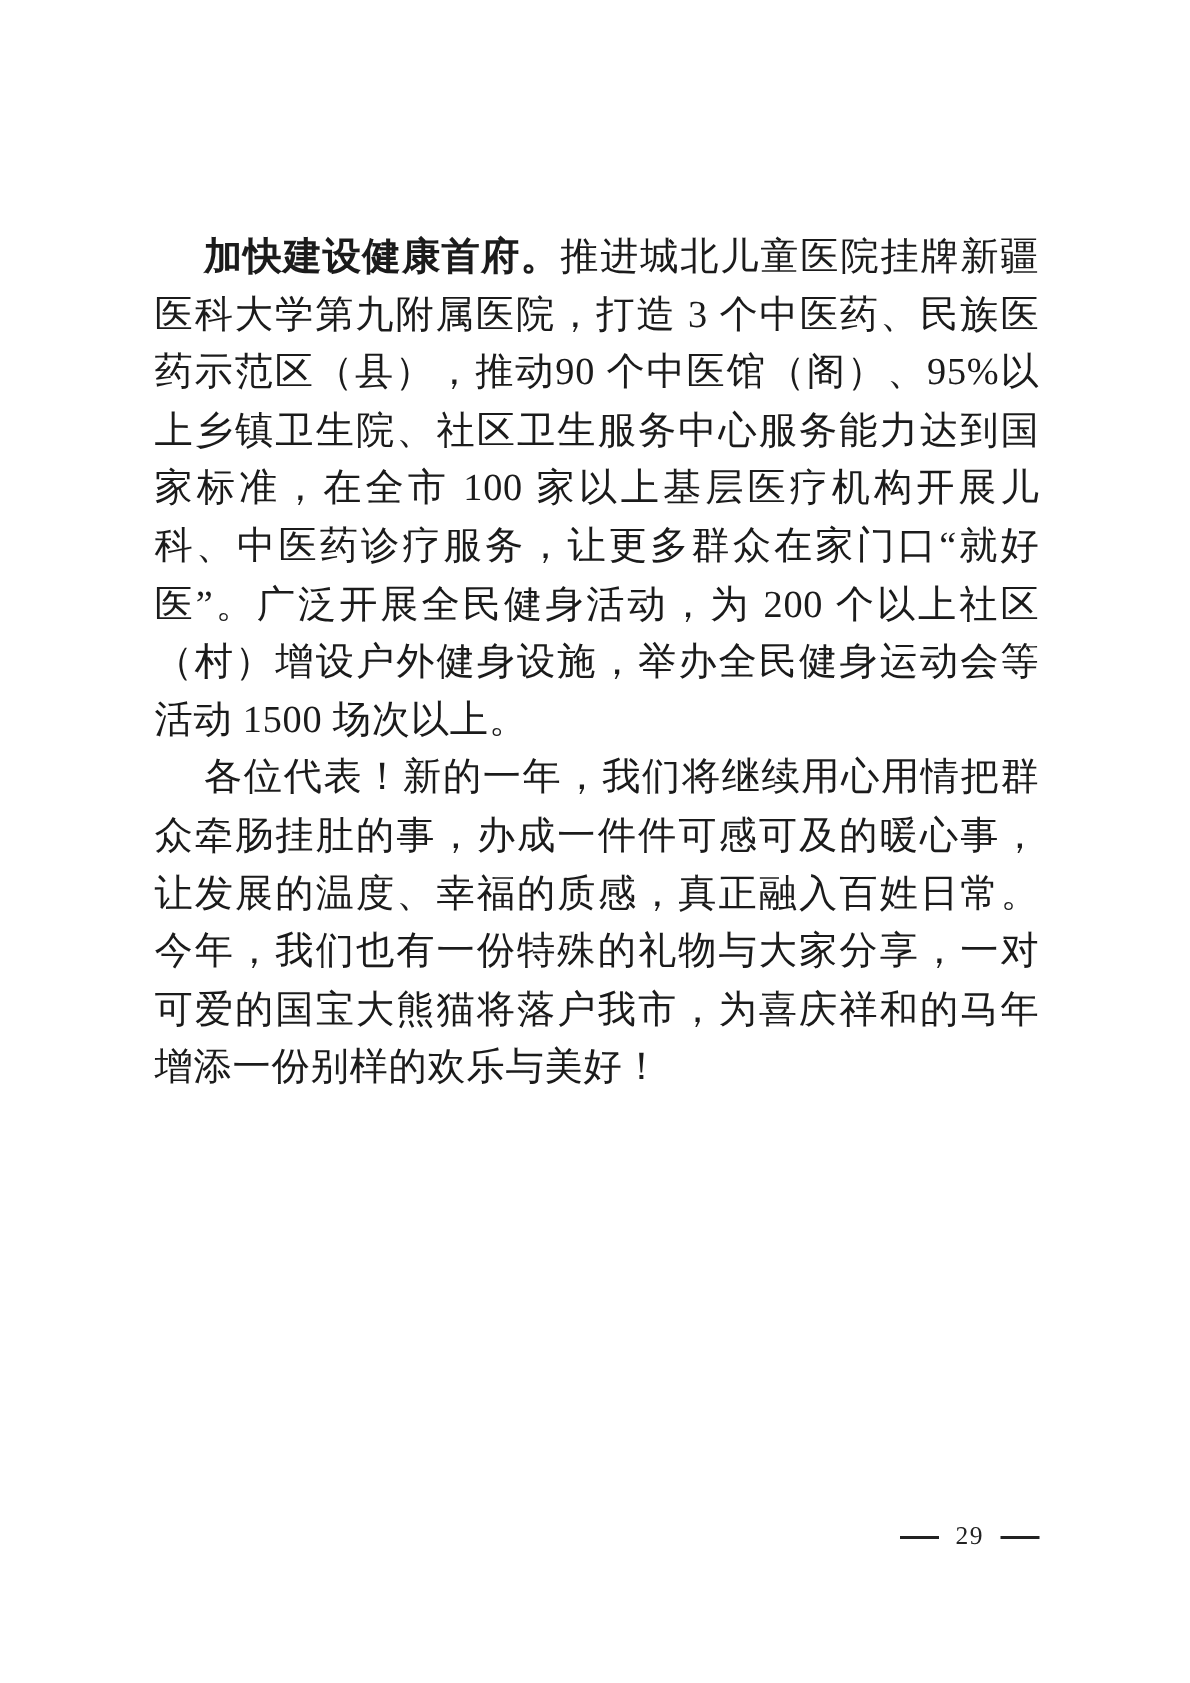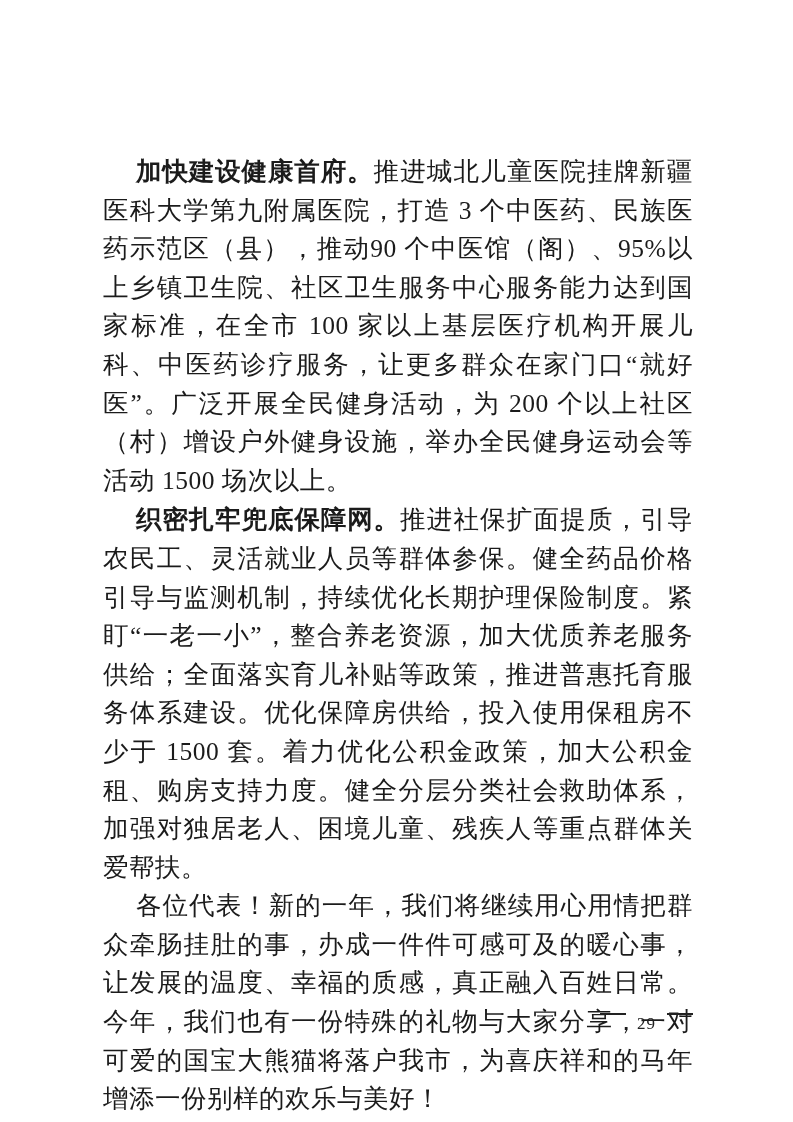--- a/index.html
+++ b/index.html
@@ -39,21 +39,21 @@
   .para-lead {
     font-weight: 700;
     font-family: "Liberation Sans", "DejaVu Sans", sans-serif;
     letter-spacing: 0.2px;
   }
   .page-footer {
     position: absolute;
     top: 1012px;
     right: 100px;
     display: flex;
-    align-items: flex-start;
+    align-items: center;
     gap: 11px;
     font-size: 18px;
     line-height: 24px;
     color: #222222;
   }
   .footer-dash {
     display: inline-block;
     width: 26px;
     border-top: 2px solid #222222;
     height: 0;
@@ -65,21 +65,20 @@
   }
 </style>
 </head>
 <body>
 
 <div class="page">
 
   <main class="text-block">
     <p class="para"><span class="para-lead">加快建设健康首府。</span><span>推进城北儿童医院挂牌新疆医科大学第九附属医院，打造 3 个中医药、民族医药示范区（县），推动90 个中医馆（阁）、95%以上乡镇卫生院、社区卫生服务中心服务能力达到国家标准，在全市 100 家以上基层医疗机构开展儿科、中医药诊疗服务，让更多群众在家门口“就好医”。广泛开展全民健身活动，为 200 个以上社区（村）增设户外健身设施，举办全民健身运动会等活动 1500 场次以上。</span></p>
 
-    <p class="para"><span class="para-lead">织密扎牢兜底保障网。</span><span>推进社保扩面提质，引导农民工、灵活就业人员等群体参保。健全药品价格引导与监测机制，持续优化长期护理保险制度。紧盯“一老一小”，整合养老资源，加大优质养老服务供给；全面落实育儿补贴等政策，推进普惠托育服务体系建设。优化保障房供给，投入使用保租房不少于 1500 套。着力优化公积金政策，加大公积金租、购房支持力度。健全分层分类社会救助体系，加强对独居老人、困境儿童、残疾人等重点群体关爱帮扶。</span></p>
 
     <p class="para"><span>各位代表！新的一年，我们将继续用心用情把群众牵肠挂肚的事，办成一件件可感可及的暖心事，让发展的温度、幸福的质感，真正融入百姓日常。今年，我们也有一份特殊的礼物与大家分享，一对可爱的国宝大熊猫将落户我市，为喜庆祥和的马年增添一份别样的欢乐与美好！</span></p>
   </main>
 
   <footer class="page-footer">
     <span class="footer-dash"></span>
     <span class="page-num">29</span>
     <span class="footer-dash"></span>
   </footer>
 

